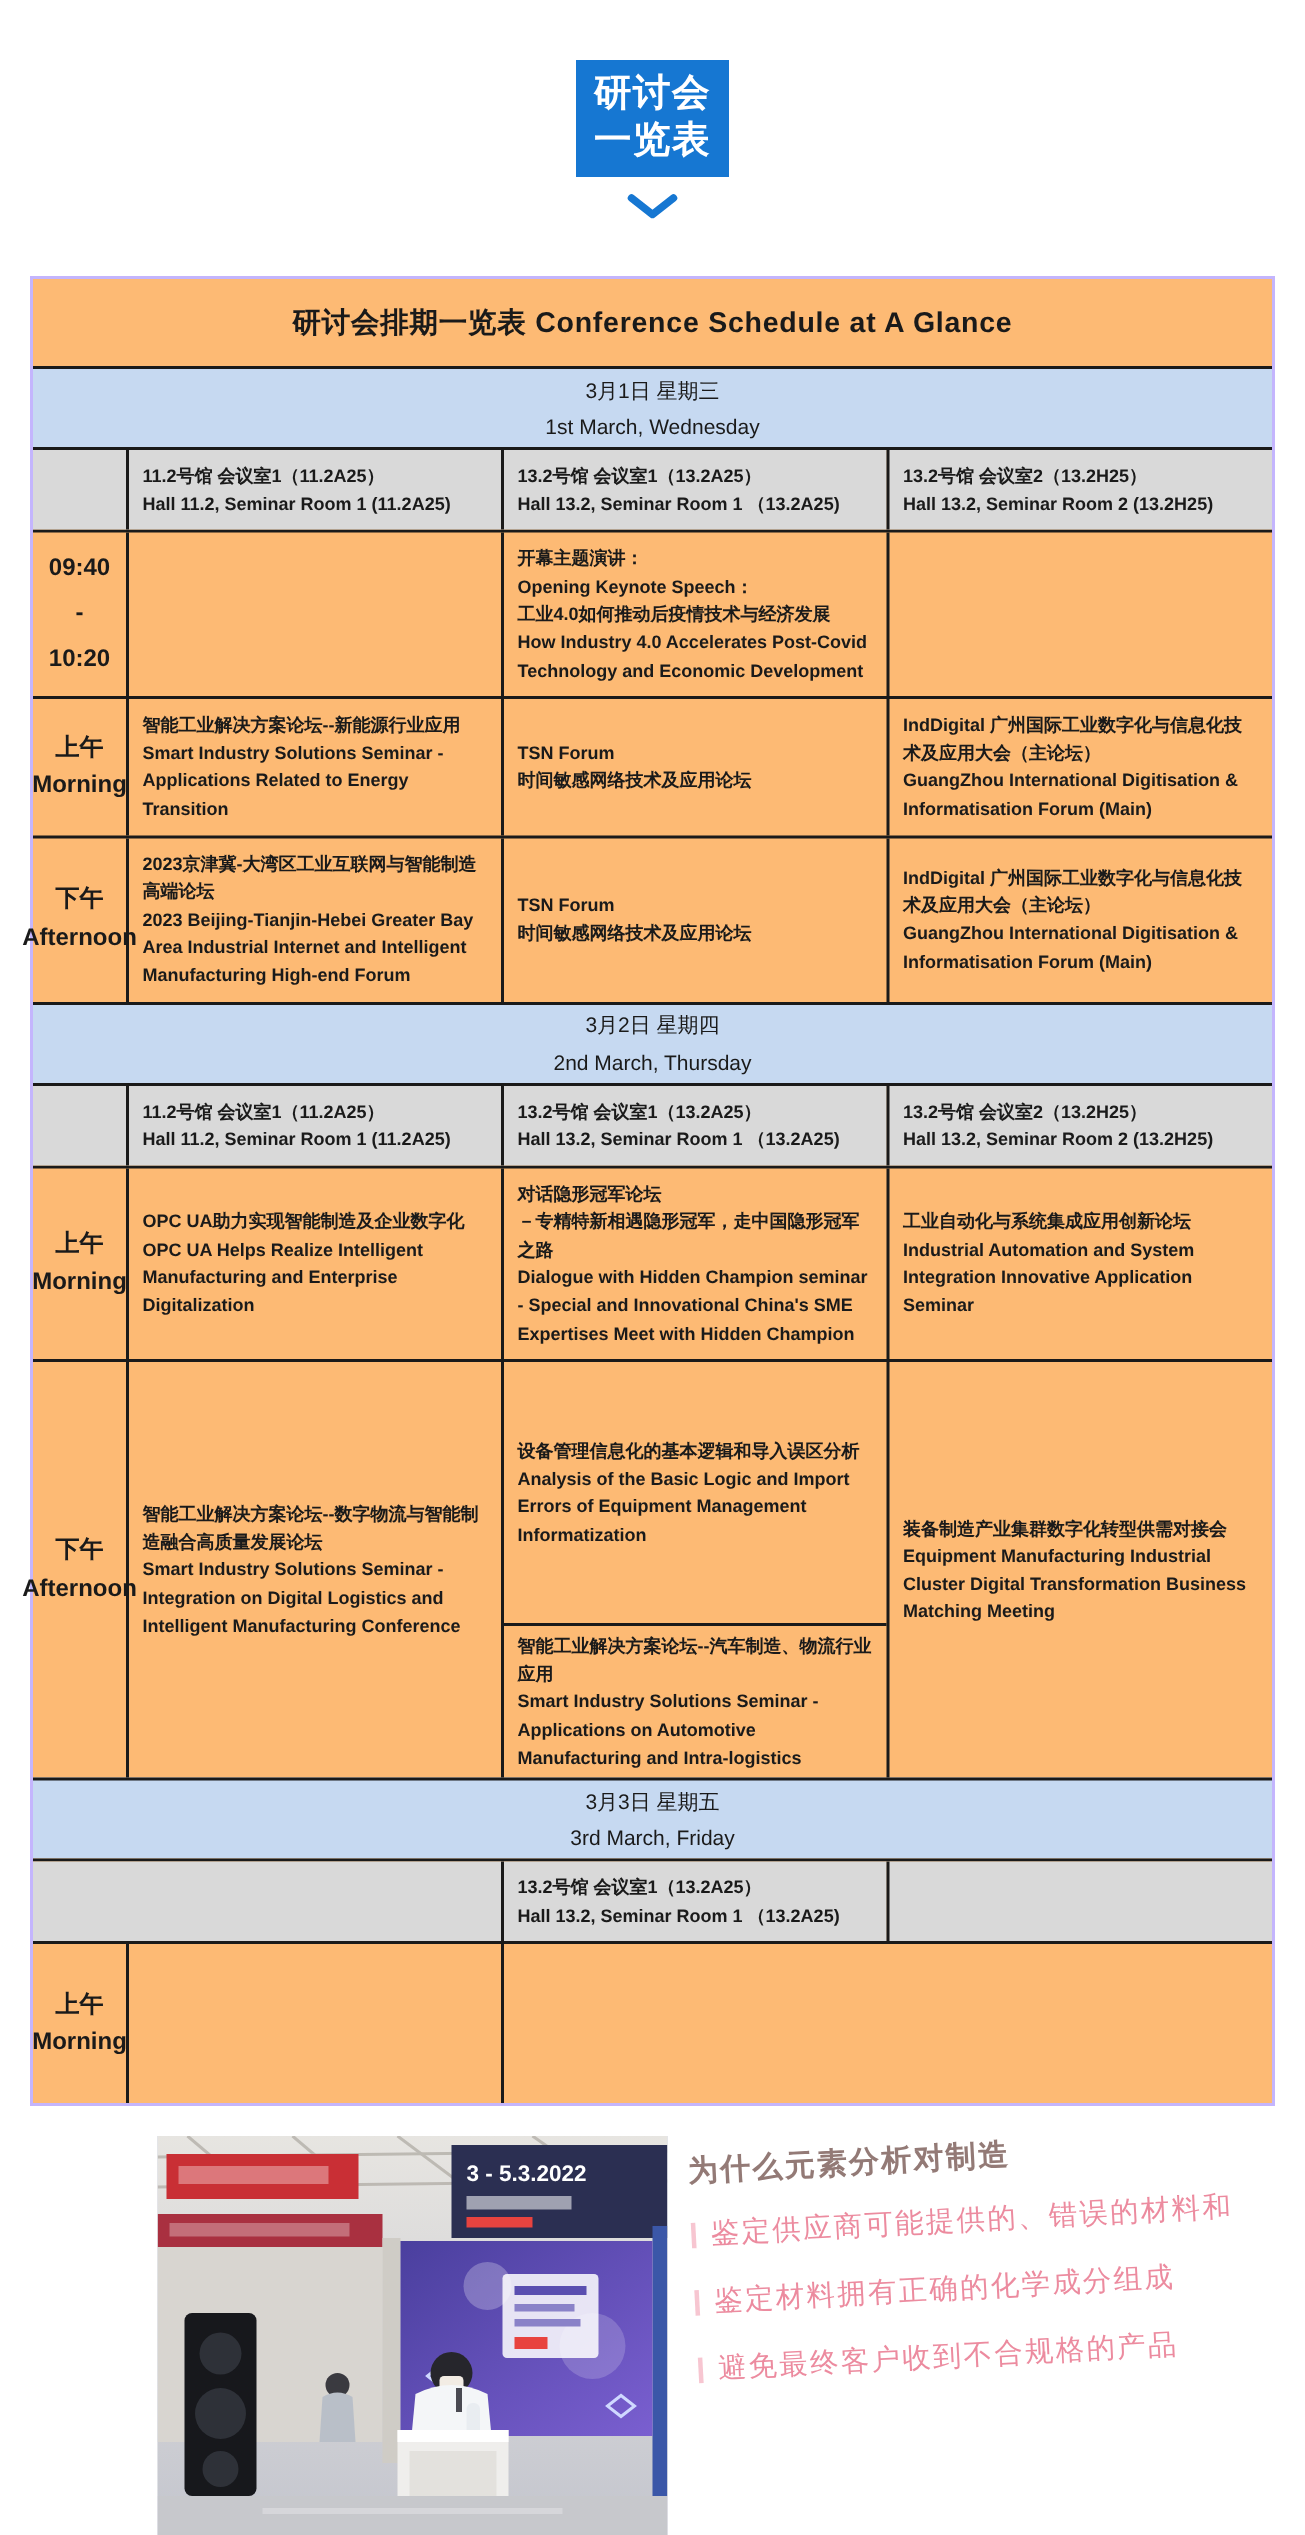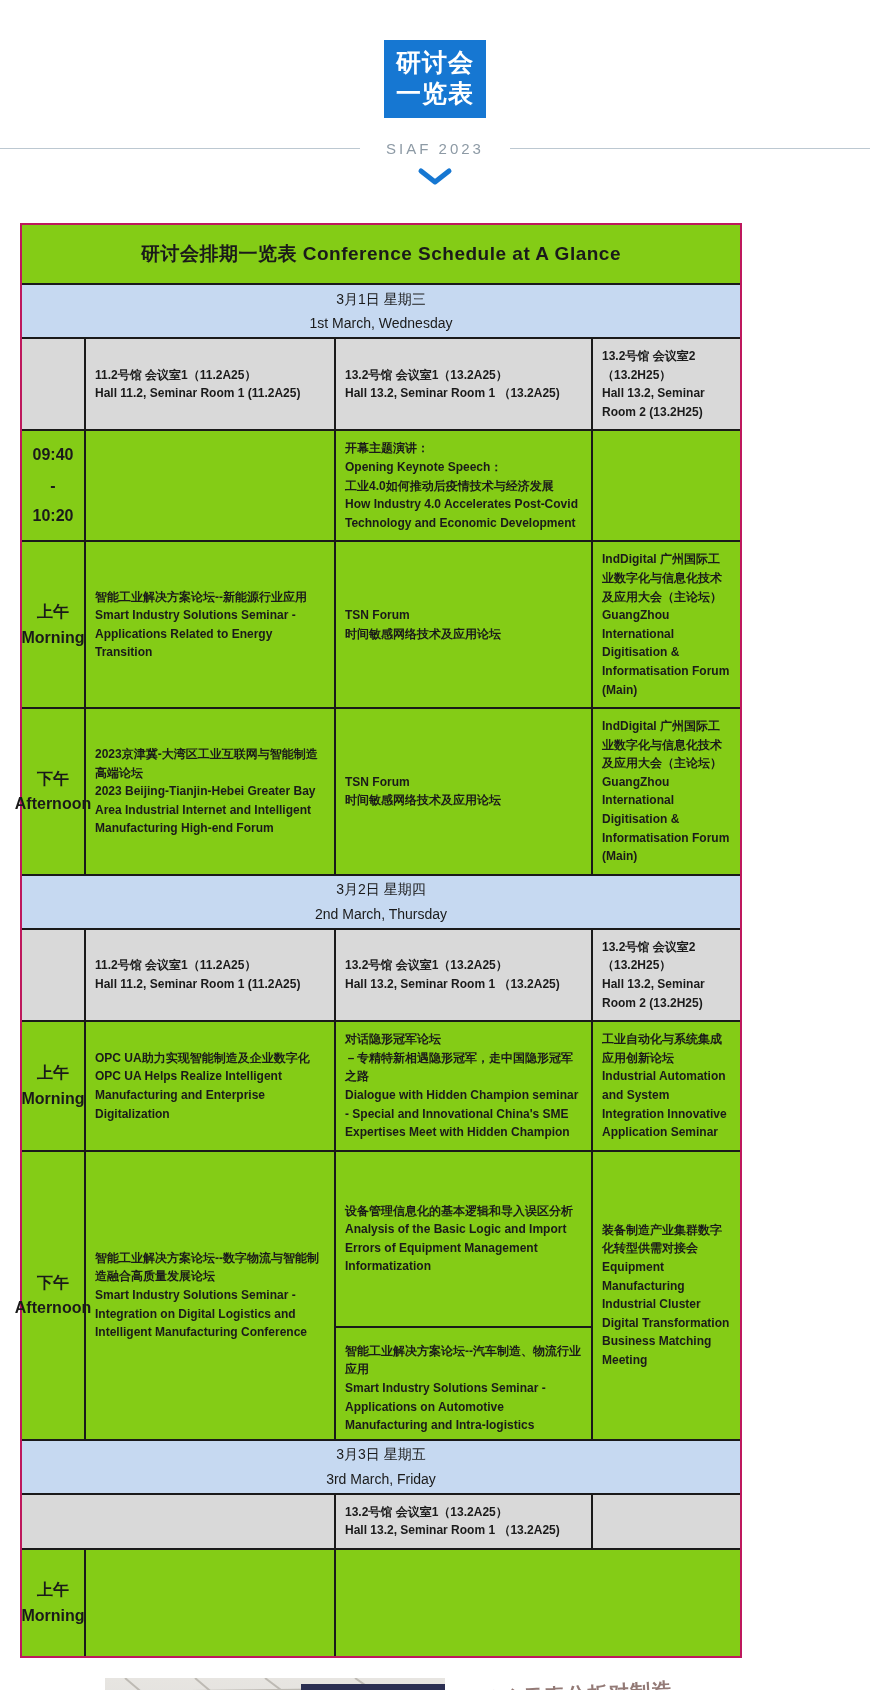--- a/index.html
+++ b/index.html
@@ -17,21 +17,21 @@
     padding:7px 0 9px 0;white-space:pre-line;letter-spacing:1px;
   }
   .siaf-row{display:flex;align-items:center;margin-top:22px;}
   .siaf-line{flex:1;height:1px;background:#bcc8d1;}
   .siaf-text{
     padding:0 26px;color:#8d9aa5;font-size:15px;letter-spacing:3px;font-weight:400;
   }
   .chevron-wrap{text-align:center;margin-top:10px;height:22px;}
   
   .sched{
-    width:722px;margin:34px 0 0 20px;border:2px solid #be185d;background:#84cc16;
+    width:830px;margin:34px 0 0 20px;border:2px solid #c4b5fd;background:#fdba74;
     box-sizing:border-box;
   }
   .trow{display:grid;grid-template-columns:62px 250px 257px 1fr;border-top:2px solid #1a1a1a;}
   .trow:first-child{border-top:none;}
   .block{border-top:2px solid #1a1a1a;}
   .title-row{
     min-height:58px;display:flex;align-items:center;justify-content:center;
     font-size:19px;font-weight:700;letter-spacing:.5px;
   }
   .banner-row{
@@ -55,21 +55,21 @@
   .r-pm1 .cell{min-height:100px;}
   .r-am2 .cell{min-height:112px;}
   .r-pm2 .cell{min-height:272px;}
   .r-am3 .cell{min-height:106px;}
   .stack{padding:0;justify-content:flex-start;}
   .stack .sub{
     padding:4px 9px;display:flex;flex-direction:column;justify-content:center;
     white-space:pre-line;
   }
   .stack .sub-a{min-height:176px;border-bottom:2px solid #1a1a1a;box-sizing:border-box;}
-  .stack .sub-b{flex:1;margin-top:10px;}
+  .stack .sub-b{flex:1;}
   .span2{grid-column:1 / 3;}
   
   .bottom{position:relative;height:335px;margin-top:16px;}
   .photo{
     position:absolute;left:105px;top:4px;width:340px;height:276px;
     overflow:hidden;background:#c9ccd4;
   }
   .note{
     position:absolute;left:458px;top:14px;width:560px;
     transform:rotate(-3deg);transform-origin:left top;
@@ -88,25 +88,20 @@
   }
   .note-bullet:nth-of-type(5){color:rgba(240,163,180,.7);}
   .note-bullet:nth-of-type(6){color:rgba(228,120,142,.75);}
 </style>
 </head>
 <body>
 
 <div class="page-header">
   <div class="badge">研讨会
 一览表</div>
-  <div class="siaf-row">
-    <div class="siaf-line"></div>
-    <div class="siaf-text">SIAF 2023</div>
-    <div class="siaf-line"></div>
-  </div>
   <div class="chevron-wrap">
     <svg width="36" height="20" viewBox="0 0 36 20">
       <polyline points="4,4 18,15 32,4" fill="none" stroke="#1677d2" stroke-width="5" stroke-linecap="round" stroke-linejoin="round"></polyline>
     </svg>
   </div>
 </div>
 
 <div class="sched">
 
   <div class="title-row">研讨会排期一览表  Conference Schedule at A Glance</div>

